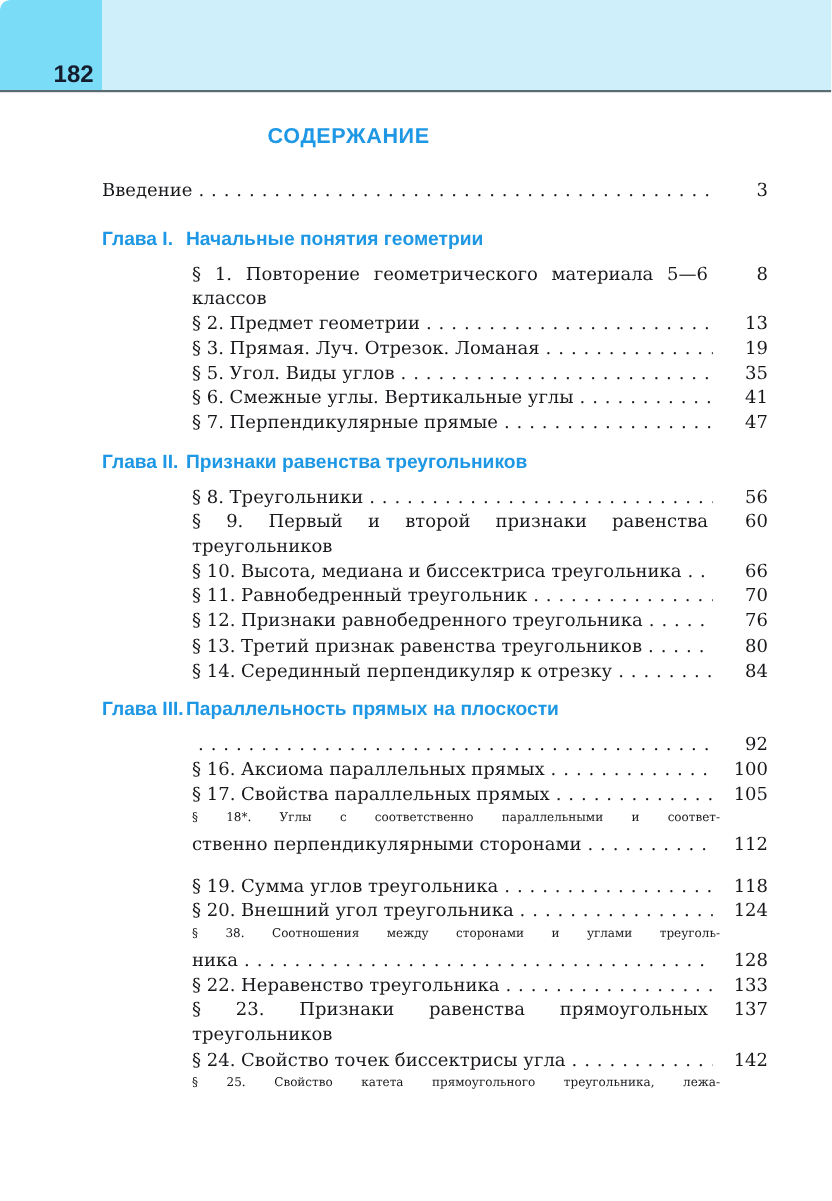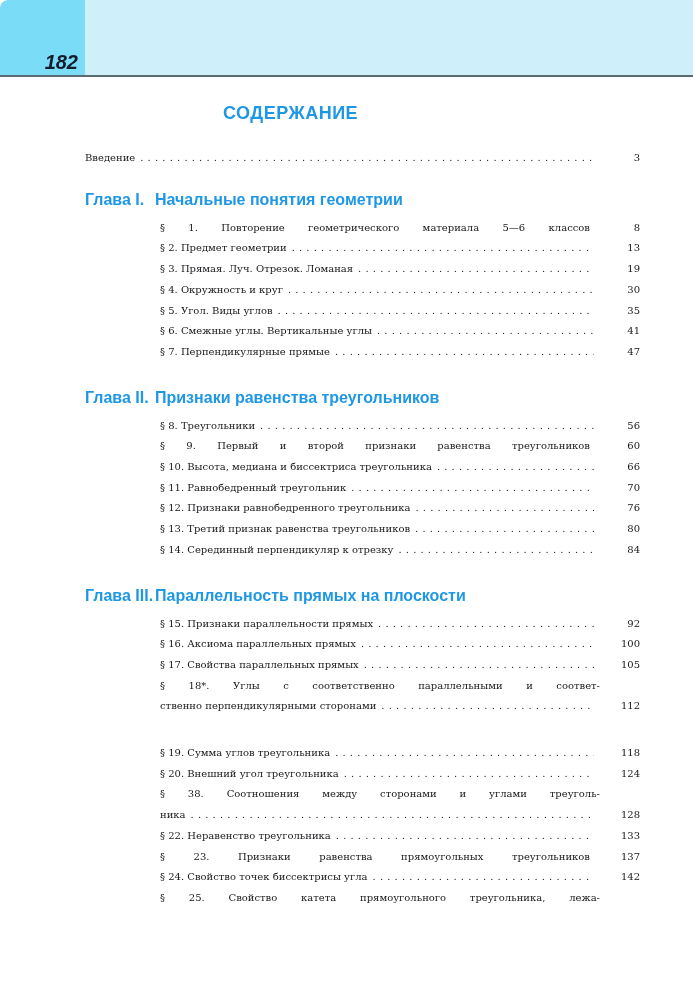--- a/index.html
+++ b/index.html
@@ -32,38 +32,37 @@
     background:var(--band-dark);
     border-top-left-radius:8px;
     display:flex;align-items:flex-end;justify-content:flex-end;
     box-sizing:border-box;
     padding:0 7px 2px 0;
   }
   .page-num{
     font-family:"Liberation Sans","DejaVu Sans",sans-serif;
     font-weight:bold;font-size:20px;line-height:22px;
     color:var(--page-num-dark);
-    font-style:italic;
   }
   
   .content{
     margin:0 53px 0 85px; 
     width:555px;
   }
   .title{
     margin:23px 0 0 138px;
     font-family:"Liberation Sans","DejaVu Sans",sans-serif;
     font-weight:bold;font-size:18px;line-height:26px;
     letter-spacing:.5px;
     color:var(--accent-blue);
   }
   
   .row{
     display:flex;align-items:baseline;
-    font-size:10px;line-height:20.7px;
+    font-size:15px;line-height:20.7px;
   }
   .row .t{flex:0 0 auto;white-space:nowrap;}
   .dots{
     flex:1 1 0;min-width:0;
     overflow:hidden;white-space:nowrap;
     margin:0 10px 0 5px;
   }
   .dots::after{
     content:". . . . . . . . . . . . . . . . . . . . . . . . . . . . . . . . . . . . . . . . . . . . . . . . . . . . . . . . . . . . . . . . . . . .";
     letter-spacing:.5px;
@@ -71,21 +70,21 @@
   .pg{flex:0 0 36px;text-align:right;white-space:nowrap;}
   .no-dots .dots{flex:0 0 0;margin:0;}
   .no-dots .dots::after{content:"";}
   .no-dots .t{
     flex:1 1 auto;white-space:normal;
     text-align:justify;text-align-last:justify;
     padding-right:14px;
   }
   .intro{margin-top:22px;}
   
-  .chapter{margin-top:26px;}
+  .chapter{margin-top:14px;}
   .chapter.first{margin-top:22px;}
   .chapter-heading{
     display:flex;margin:0 0 9px 0;
     font-family:"Liberation Sans","DejaVu Sans",sans-serif;
     font-weight:bold;font-size:16px;line-height:18px;
     color:var(--accent-blue);
   }
   .ch-label{flex:0 0 70px;white-space:nowrap;}
   .ch-title{flex:1 1 auto;}
   .entries{margin-left:75px;} 
@@ -142,28 +141,20 @@
 
   <div class="entry">
 
     <div class="row entry-main">
       <span class="t">§ 3. Прямая. Луч. Отрезок. Ломаная</span>
       <span class="dots"></span>
       <span class="pg">19</span>
     </div>
   </div>
 
-  <div class="entry">
-
-    <div class="row entry-main">
-      <span class="t">§ 4. Окружность и круг</span>
-      <span class="dots"></span>
-      <span class="pg">30</span>
-    </div>
-  </div>
 
   <div class="entry">
 
     <div class="row entry-main">
       <span class="t">§ 5. Угол. Виды углов</span>
       <span class="dots"></span>
       <span class="pg">35</span>
     </div>
   </div>
 
@@ -260,21 +251,20 @@
 
   <section class="chapter">
     <h2 class="chapter-heading">
       <span class="ch-label">Глава III.</span>
       <span class="ch-title">Параллельность прямых на плоскости</span>
     </h2>
     <div class="entries">
   <div class="entry">
 
     <div class="row entry-main">
-      <span class="t">§ 15. Признаки параллельности прямых</span>
       <span class="dots"></span>
       <span class="pg">92</span>
     </div>
   </div>
 
   <div class="entry">
 
     <div class="row entry-main">
       <span class="t">§ 16. Аксиома параллельных прямых</span>
       <span class="dots"></span>

